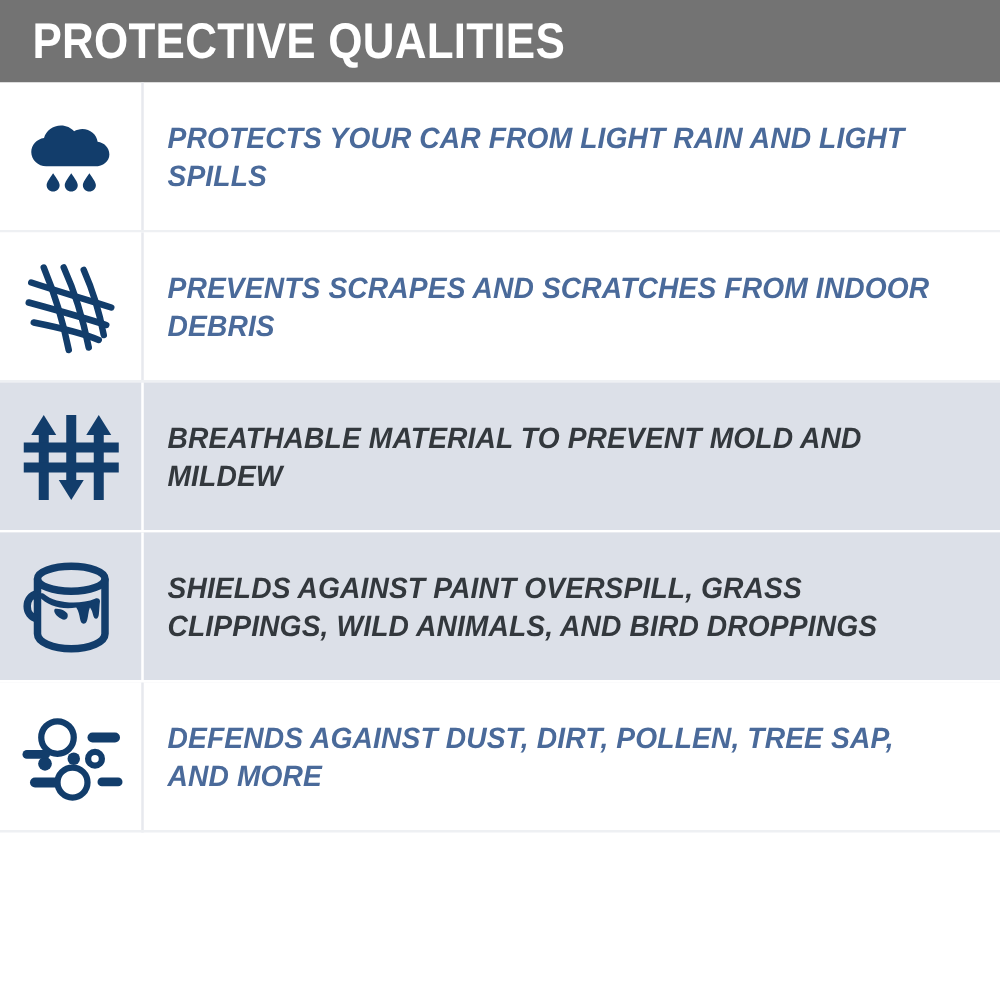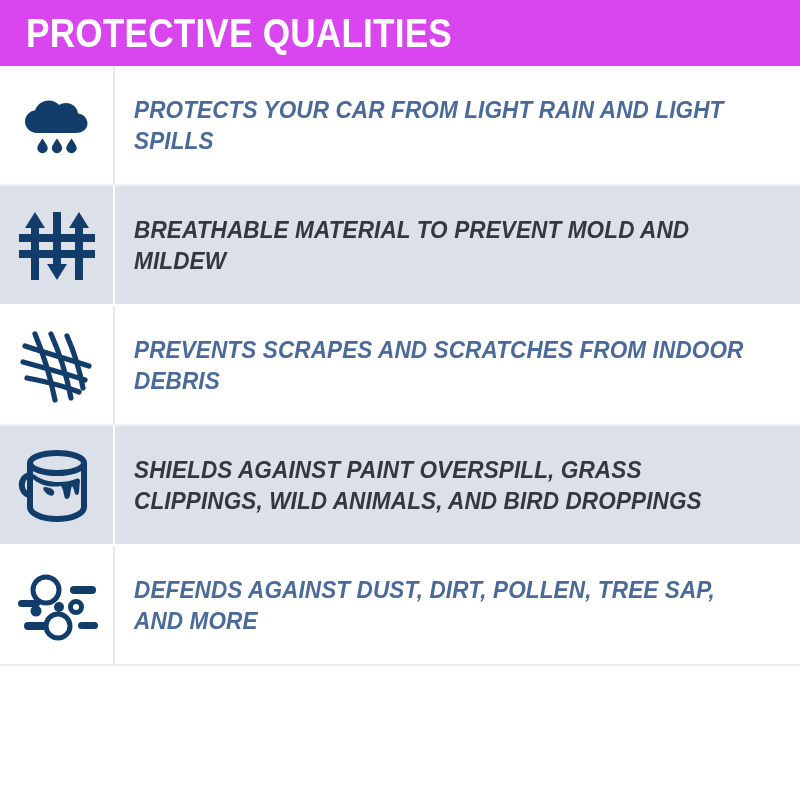--- a/index.html
+++ b/index.html
@@ -15,21 +15,21 @@
   #page {
     position: relative;
     width: 800px;
     height: 800px;
     background: #ffffff;
   }
 
   
   .header {
     height: 66px;
-    background: #d946ef;
+    background: #737373;
     display: flex;
     align-items: center;
     padding-left: 26px;
   }
   .header-title {
     color: #ffffff;
     font-family: "Liberation Sans Narrow", "Liberation Sans", sans-serif;
     font-weight: 700;
     font-size: 40px;
     letter-spacing: 0.2px;
@@ -119,42 +119,20 @@
           <path fill="#123d6b" d="M54.5 52.5c3 4.5 5.2 7.2 5.2 9.6 0 2.8-2.3 5.1-5.2 5.1s-5.2-2.3-5.2-5.1c0-2.4 2.2-5.1 5.2-9.6z"></path>
         </svg>
       </div>
       <div class="divider"></div>
       <div class="text-cell">
         <div class="row-text t-blue">PROTECTS YOUR CAR FROM LIGHT RAIN AND LIGHT SPILLS</div>
       </div>
     </div>
 
 
-    <div class="row alt">
-      <div class="icon-cell">
-        <svg class="icon-svg" width="84" height="80" viewBox="0 0 84 80">
-          <g fill="#123d6b">
-
-            <path d="M20 6 L30 22 L24 22 L24 74 L16 74 L16 22 L10 22 Z"></path>
-
-            <path d="M42 74 L32 58 L38 58 L38 6 L46 6 L46 58 L52 58 Z"></path>
-
-            <path d="M64 6 L74 22 L68 22 L68 74 L60 74 L60 22 L54 22 Z"></path>
-
-            <rect x="4" y="28" width="76" height="8"></rect>
-            <rect x="4" y="44" width="76" height="8"></rect>
-          </g>
-        </svg>
-      </div>
-      <div class="divider"></div>
-      <div class="text-cell">
-        <div class="row-text t-dark">BREATHABLE MATERIAL TO PREVENT MOLD AND MILDEW</div>
-      </div>
-    </div>
-
     <div class="row plain">
       <div class="icon-cell">
         <svg class="icon-svg" width="84" height="84" viewBox="0 0 84 84">
           <g fill="none" stroke="#123d6b" stroke-width="5.2" stroke-linecap="round">
             <path d="M20 10 C30 34, 36 56, 40 76"></path>
             <path d="M36 10 C46 32, 52 54, 56 74"></path>
             <path d="M52 12 C60 30, 65 48, 68 64"></path>
             <path d="M10 22 C34 30, 56 36, 74 42"></path>
             <path d="M8 38 C30 44, 52 50, 70 56"></path>
             <path d="M12 54 C32 58, 50 62, 64 68"></path>
@@ -162,20 +140,42 @@
         </svg>
       </div>
       <div class="divider"></div>
       <div class="text-cell">
         <div class="row-text t-blue">PREVENTS SCRAPES AND SCRATCHES FROM INDOOR DEBRIS</div>
       </div>
     </div>
 
     <div class="row alt">
       <div class="icon-cell">
+        <svg class="icon-svg" width="84" height="80" viewBox="0 0 84 80">
+          <g fill="#123d6b">
+
+            <path d="M20 6 L30 22 L24 22 L24 74 L16 74 L16 22 L10 22 Z"></path>
+
+            <path d="M42 74 L32 58 L38 58 L38 6 L46 6 L46 58 L52 58 Z"></path>
+
+            <path d="M64 6 L74 22 L68 22 L68 74 L60 74 L60 22 L54 22 Z"></path>
+
+            <rect x="4" y="28" width="76" height="8"></rect>
+            <rect x="4" y="44" width="76" height="8"></rect>
+          </g>
+        </svg>
+      </div>
+      <div class="divider"></div>
+      <div class="text-cell">
+        <div class="row-text t-dark">BREATHABLE MATERIAL TO PREVENT MOLD AND MILDEW</div>
+      </div>
+    </div>
+
+    <div class="row alt">
+      <div class="icon-cell">
         <svg class="icon-svg" width="86" height="86" viewBox="0 0 86 86">
           <g fill="none" stroke="#123d6b" stroke-width="6">
 
             <path d="M16 20 L16 64 C16 70.6, 28 76, 43 76 C58 76, 70 70.6, 70 64 L70 20"></path>
 
             <ellipse cx="43" cy="20" rx="27" ry="10"></ellipse>
 
             <path d="M16 32 C5 34, 5 50, 16 52"></path>
           </g>
 

